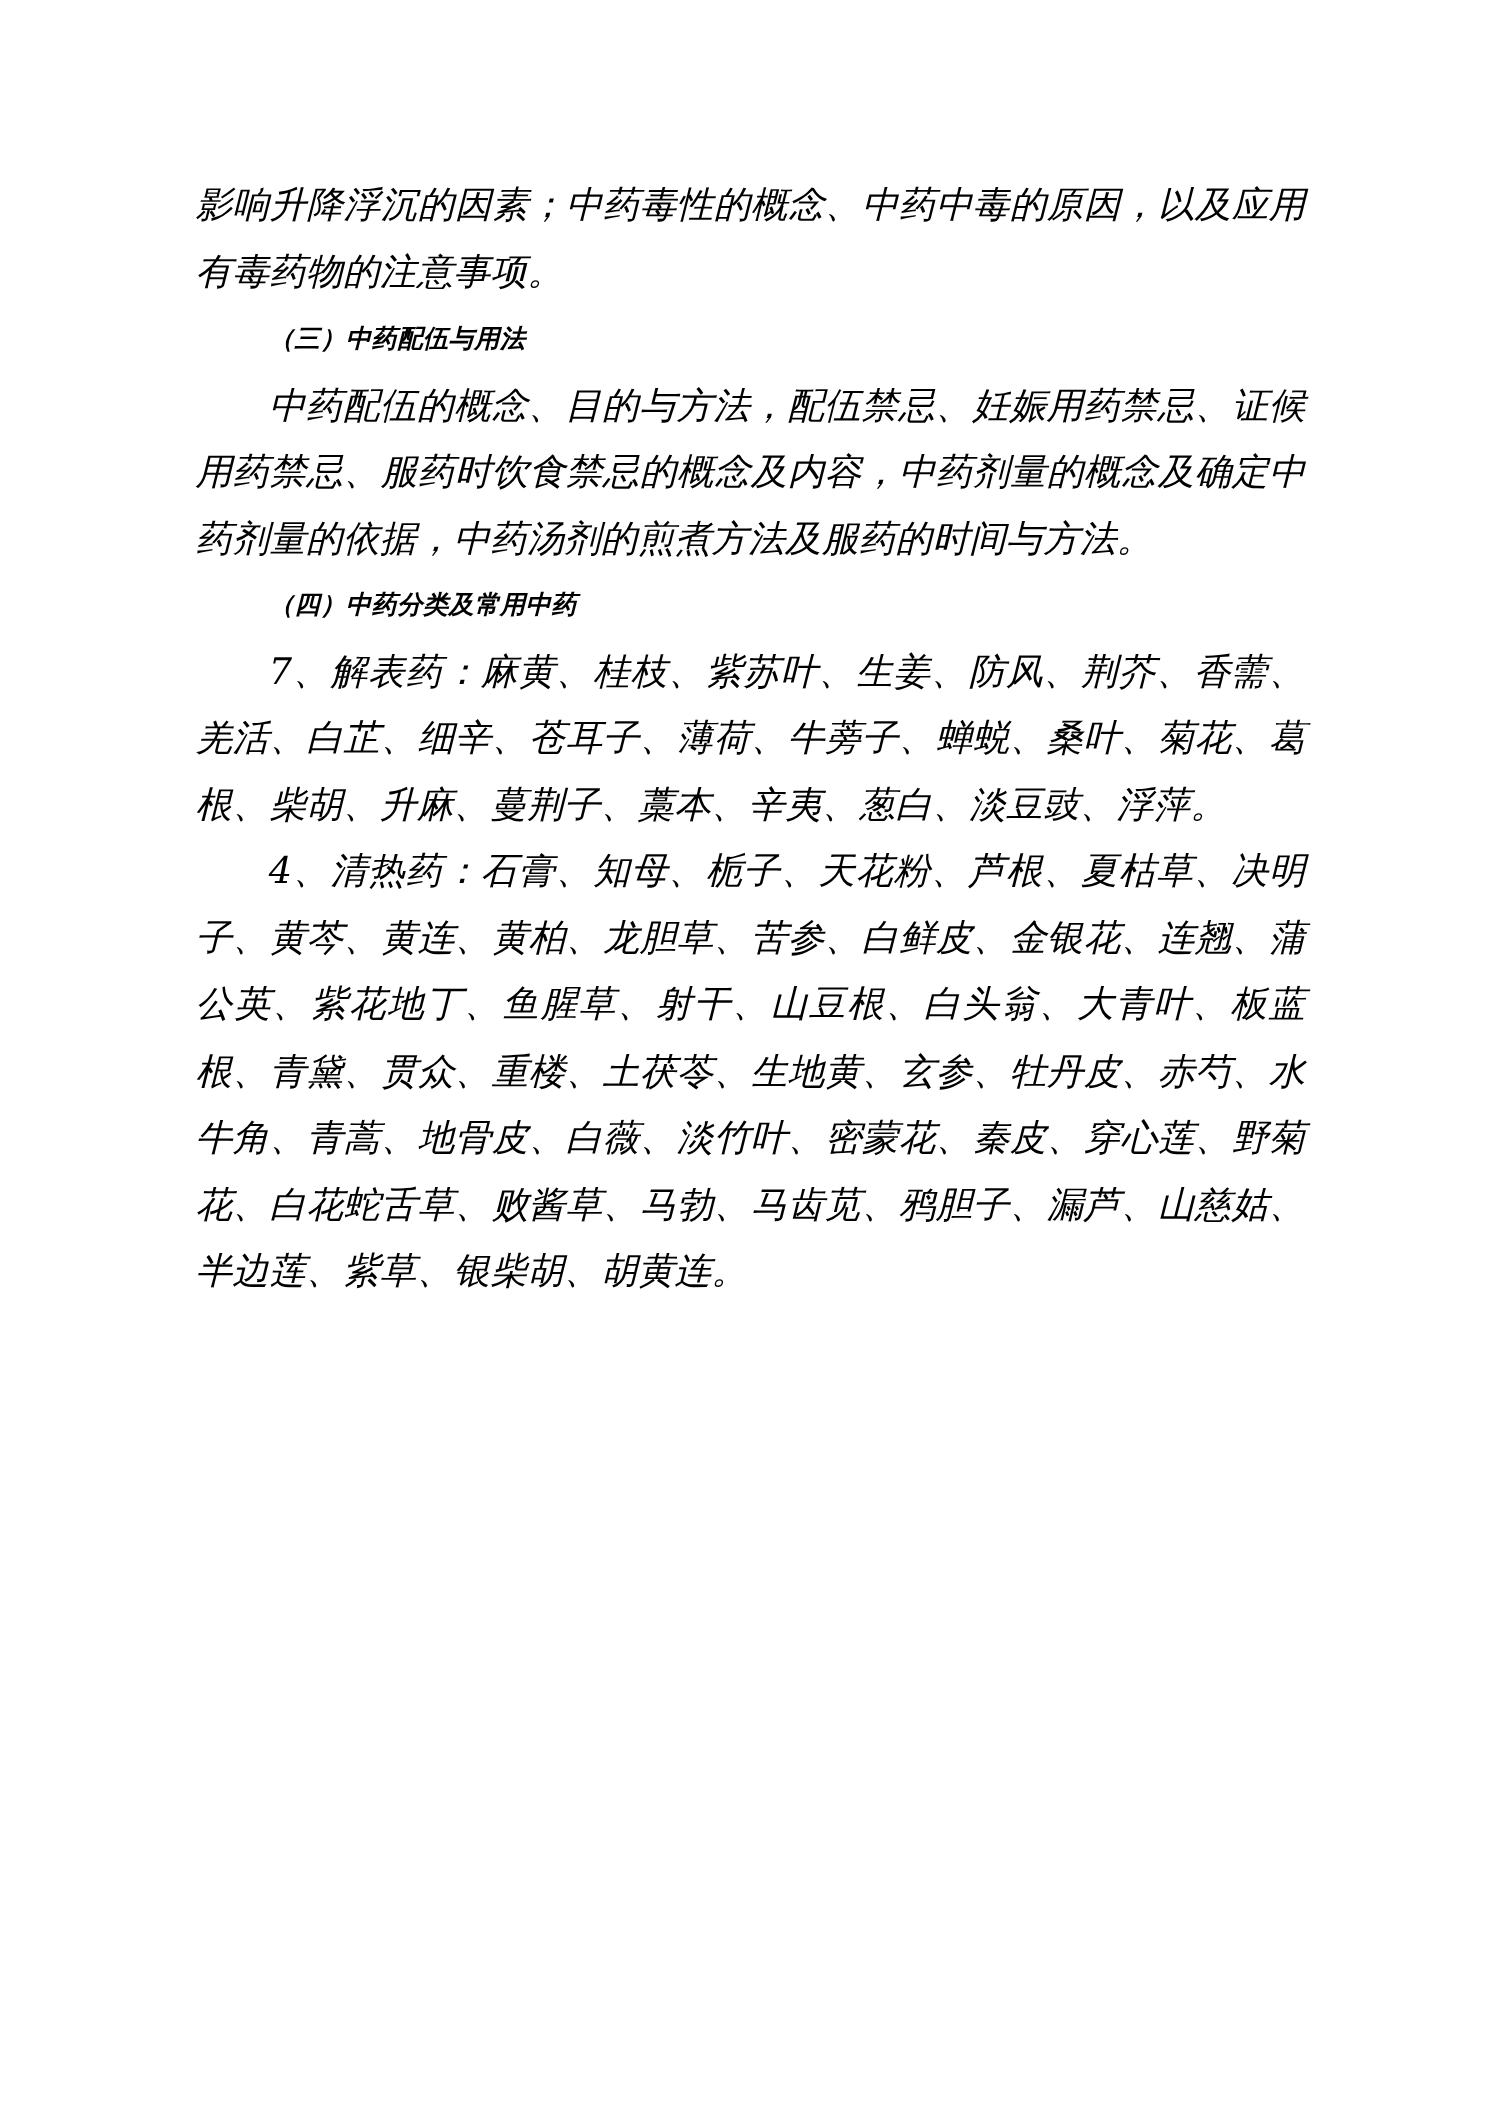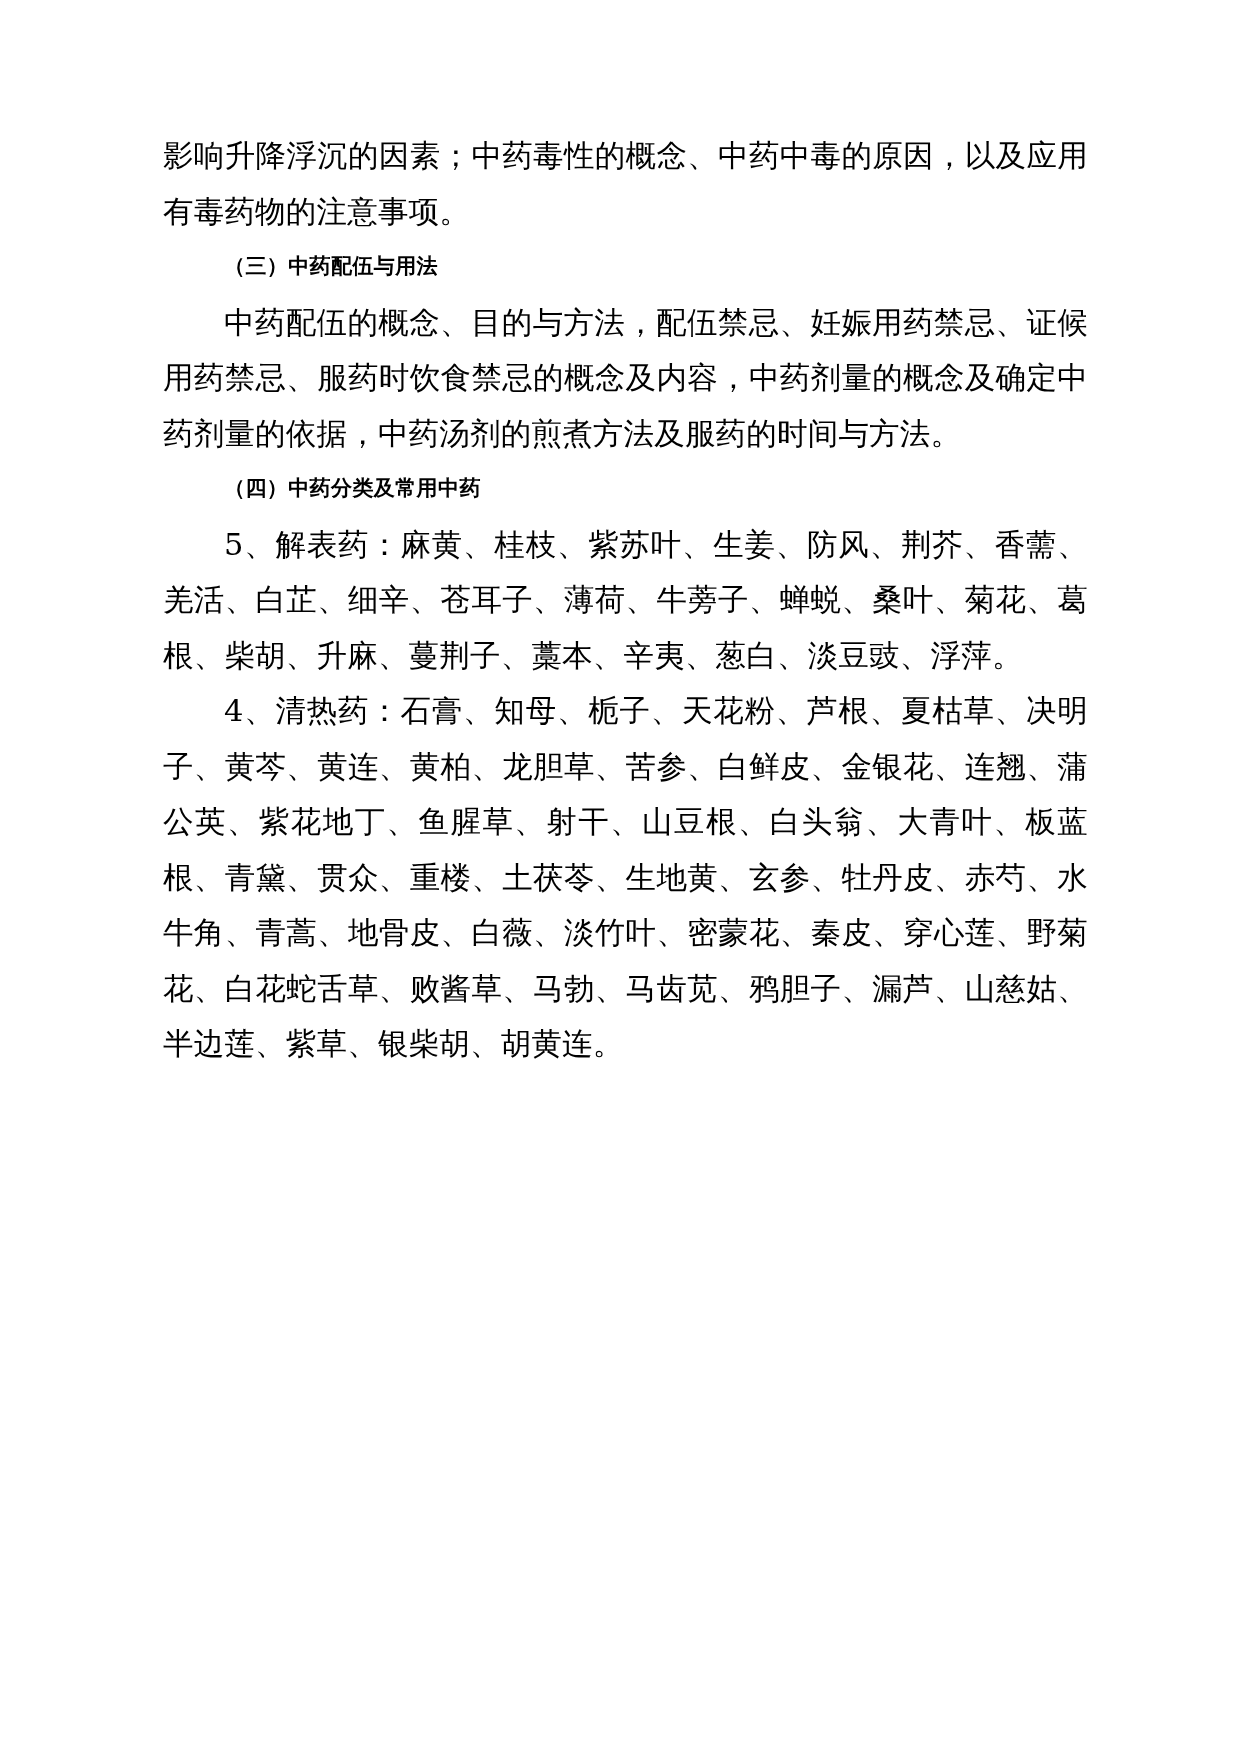--- a/index.html
+++ b/index.html
@@ -15,22 +15,23 @@
     position: relative;
     width: 1240px;
     height: 1754px;
     background: #ffffff;
     box-sizing: border-box;
     overflow: hidden;
   }
   .content {
     position: absolute;
     left: 163px;
-    top: 128px;
+    top: 144px;
     width: 925px;
+    font-style: italic;
   }
   .para {
     font-size: 30.5px;
     line-height: 55.5px;
     letter-spacing: 0.2px;
     text-align: justify;
     text-justify: inter-ideograph;
     margin: 0;
     white-space: pre-wrap;
     word-break: break-all;
@@ -56,18 +57,18 @@
 
     <p class="para">影响升降浮沉的因素；中药毒性的概念、中药中毒的原因，以及应用有毒药物的注意事项。</p>
 
     <h2 class="heading">（三）中药配伍与用法</h2>
 
     <p class="para indent">中药配伍的概念、目的与方法，配伍禁忌、妊娠用药禁忌、证候用药禁忌、服药时饮食禁忌的概念及内容，中药剂量的概念及确定中药剂量的依据，中药汤剂的煎煮方法及服药的时间与方法。</p>
 
     <h2 class="heading">（四）中药分类及常用中药</h2>
 
 
-    <p class="para indent">5、解表药：麻黄、桂枝、紫苏叶、生姜、防风、荆芥、香薷、羌活、白芷、细辛、苍耳子、薄荷、牛蒡子、蝉蜕、桑叶、菊花、葛根、柴胡、升麻、蔓荆子、藁本、辛夷、葱白、淡豆豉、浮萍。</p>
+    <p class="para indent">7、解表药：麻黄、桂枝、紫苏叶、生姜、防风、荆芥、香薷、羌活、白芷、细辛、苍耳子、薄荷、牛蒡子、蝉蜕、桑叶、菊花、葛根、柴胡、升麻、蔓荆子、藁本、辛夷、葱白、淡豆豉、浮萍。</p>
 
     <p class="para indent">4、清热药：石膏、知母、栀子、天花粉、芦根、夏枯草、决明子、黄芩、黄连、黄柏、龙胆草、苦参、白鲜皮、金银花、连翘、蒲公英、紫花地丁、鱼腥草、射干、山豆根、白头翁、大青叶、板蓝根、青黛、贯众、重楼、土茯苓、生地黄、玄参、牡丹皮、赤芍、水牛角、青蒿、地骨皮、白薇、淡竹叶、密蒙花、秦皮、穿心莲、野菊花、白花蛇舌草、败酱草、马勃、马齿苋、鸦胆子、漏芦、山慈姑、半边莲、紫草、银柴胡、胡黄连。</p>
 
   </div>
 </div>
 
 </body></html>

